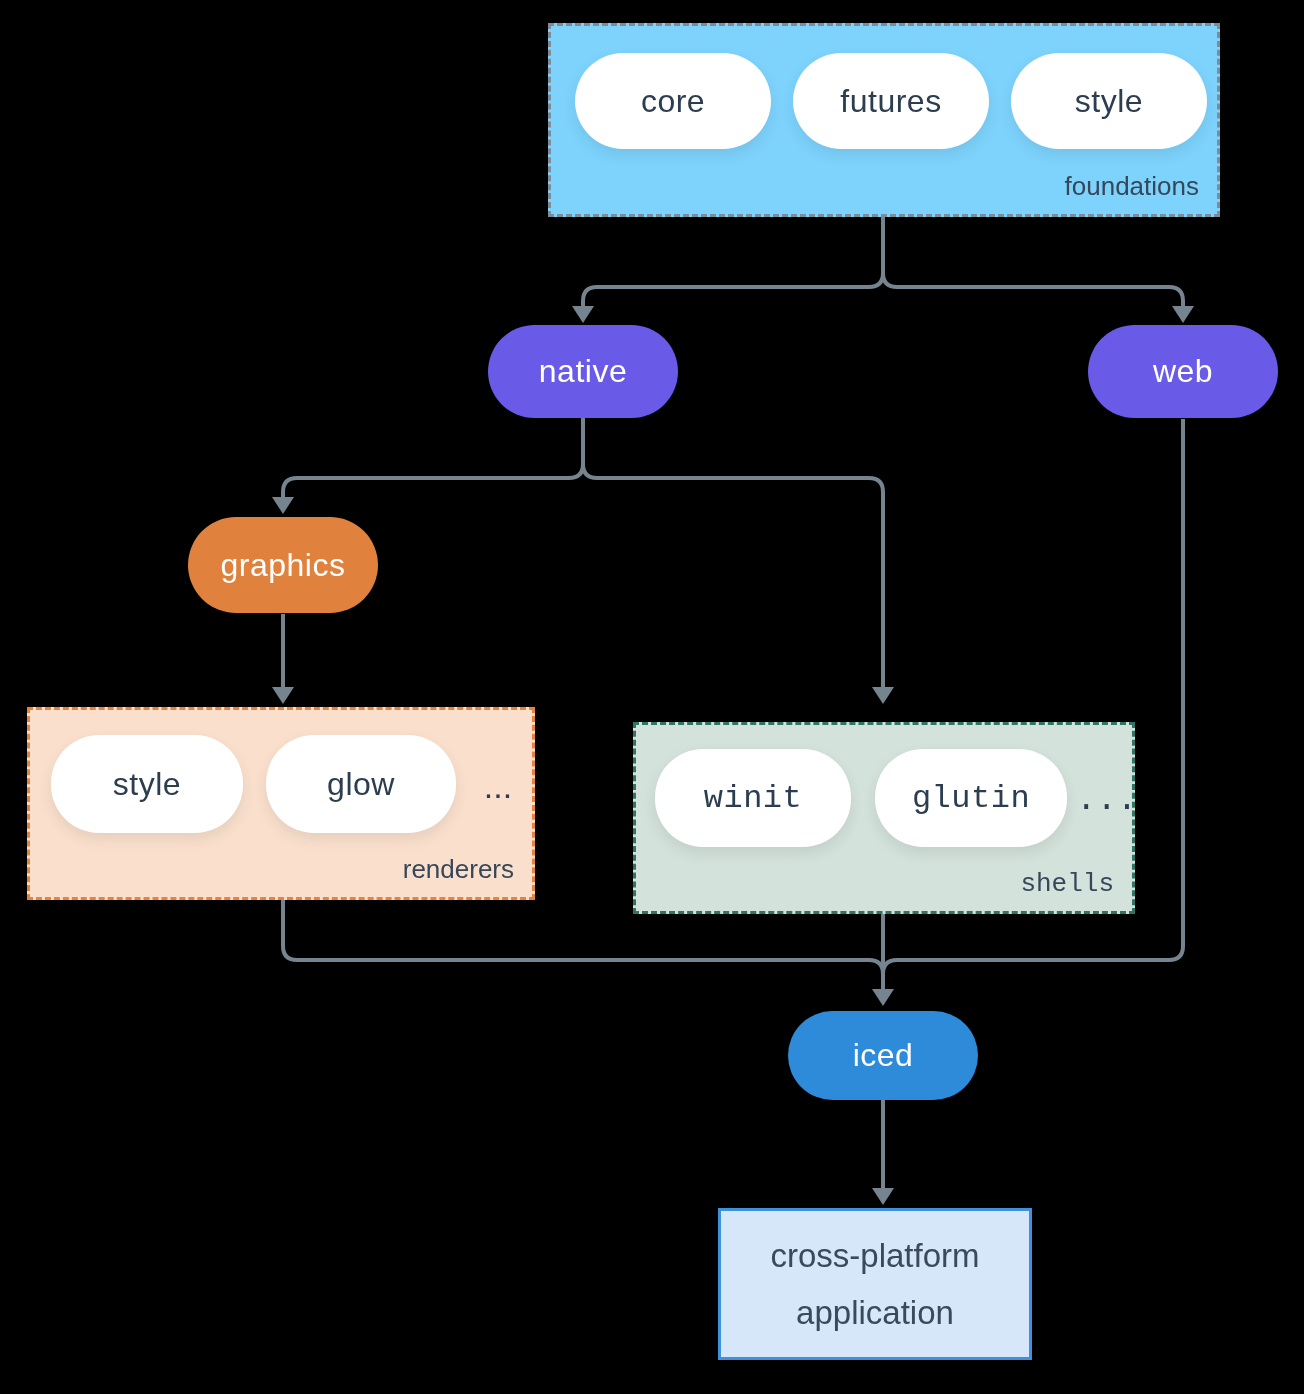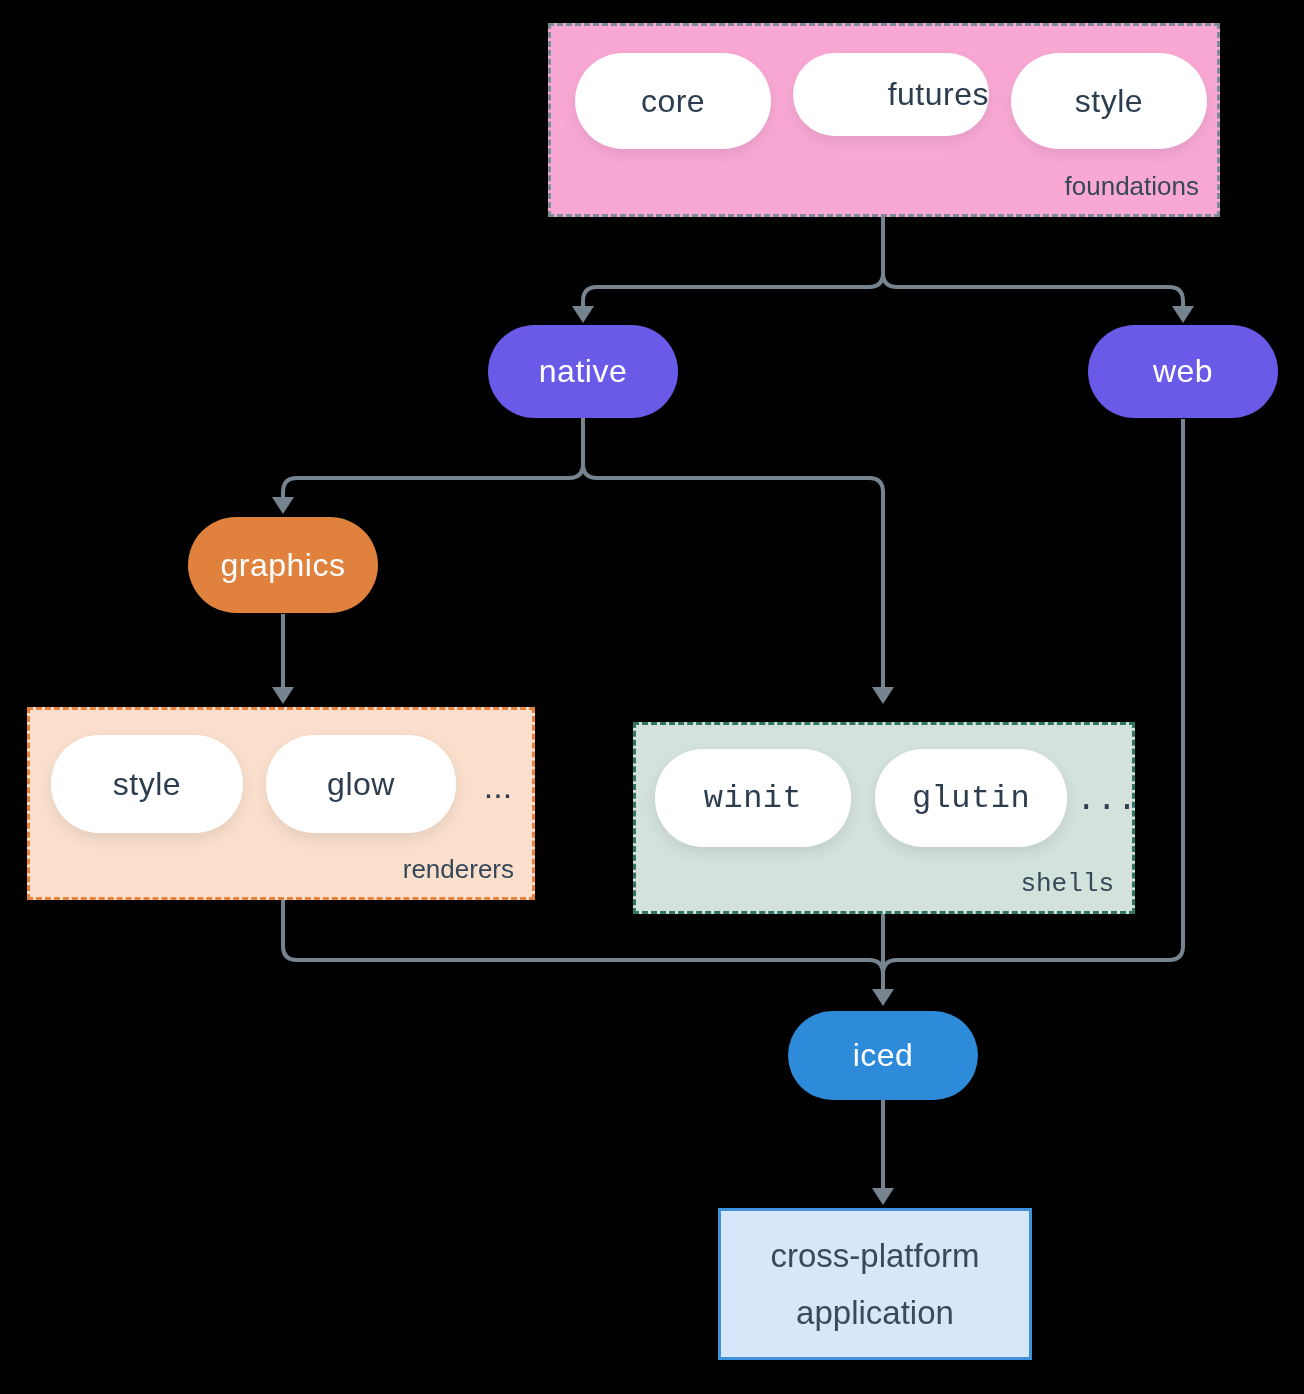--- a/index.html
+++ b/index.html
@@ -20,21 +20,21 @@
   .pill.white{
     background:#ffffff;color:#2c3d4f;
     box-shadow:0 6px 14px rgba(40,50,60,0.10);
   }
   .pill.purple{background:#6a5ae8;color:#ffffff;}
   .pill.orange{background:#e0823e;color:#ffffff;}
   .pill.blue{background:#2e8bd9;color:#ffffff;}
   .group{
     position:absolute;box-sizing:border-box;
   }
-  .group.foundations{background:#f9a8d4;border:3px dashed #7e8c9a;}
+  .group.foundations{background:#7dd3fc;border:3px dashed #7e8c9a;}
   .group.renderers{background:#fae0cc;border:3px dashed #e8833d;}
   .group.shells{background:#d3e2da;border:3px dashed #2e7566;}
   .group-label{
     position:absolute;right:18px;bottom:12px;
     font-size:26px;color:#36475a;
   }
   .ellipsis{
     position:absolute;width:60px;text-align:center;
     font-size:34px;color:#2c3d4f;line-height:60px;
   }
@@ -77,21 +77,21 @@
       <path d="M283,704 L272,687 H294 Z"></path>
       <path d="M883,1006 L872,989 H894 Z"></path>
       <path d="M883,1205 L872,1188 H894 Z"></path>
     </g>
   </svg>
 
   <div class="group foundations" style="left:548px;top:23px;width:672px;height:194px;">
     <div class="node pill white" style="position:absolute;left:24px;top:27px;width:196px;height:96px;">
       <span>core</span>
     </div>
-    <div class="node pill white" style="position:absolute;left:242px;top:27px;width:196px;height:83px;justify-content:flex-end;">
+    <div class="node pill white" style="position:absolute;left:242px;top:27px;width:196px;height:96px;">
       <span>futures</span>
     </div>
     <div class="node pill white" style="position:absolute;left:460px;top:27px;width:196px;height:96px;">
       <span>style</span>
     </div>
     <span class="group-label">foundations</span>
   </div>
 
   <div class="node pill purple" style="left:488px;top:325px;width:190px;height:93px;">
     <span>native</span>

